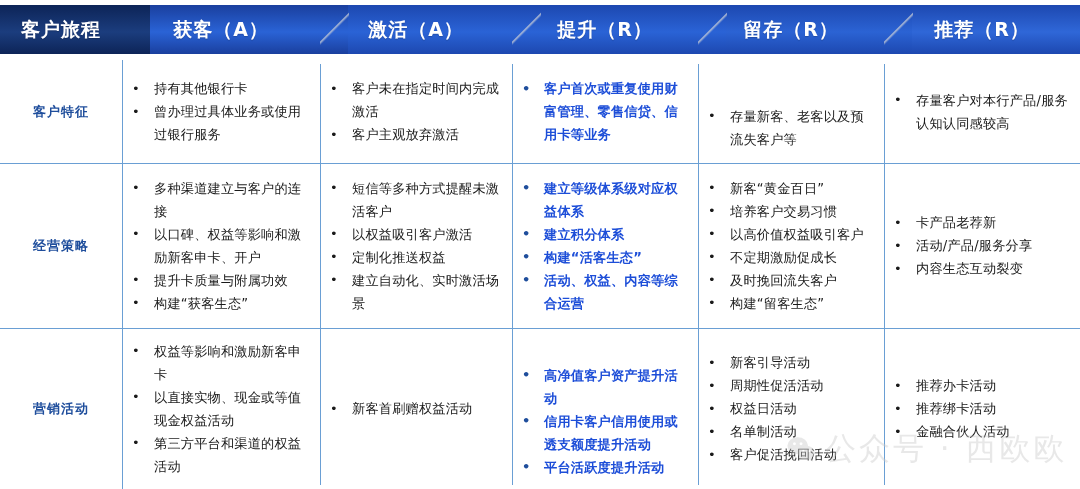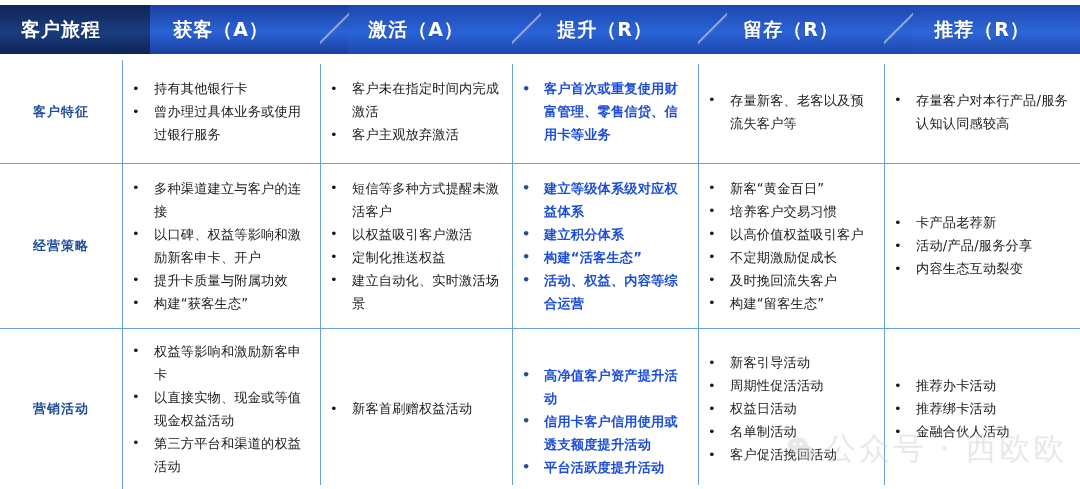--- a/index.html
+++ b/index.html
@@ -188,21 +188,21 @@
       <ul>
         <li>客户未在指定时间内完成激活</li>
         <li>客户主观放弃激活</li>
       </ul>
     </div>
     <div class="cell accent" style="left: 512px; top: 0px; width: 186px; height: 103px;">
       <ul>
         <li>客户首次或重复使用财富管理、零售信贷、信用卡等业务</li>
       </ul>
     </div>
-    <div class="cell" style="left: 698px; top: 0px; width: 186px; height: 103px;">
+    <div class="cell" style="left: 698px; top: 16px; width: 186px; height: 103px;">
       <ul>
         <li>存量新客、老客以及预流失客户等</li>
       </ul>
     </div>
     <div class="cell" style="left: 884px; top: 0px; width: 196px; height: 103px;">
       <ul>
         <li>存量客户对本行产品/服务认知认同感较高</li>
       </ul>
     </div>
     <div class="row-head" style="top: 103px; height: 165px;">

